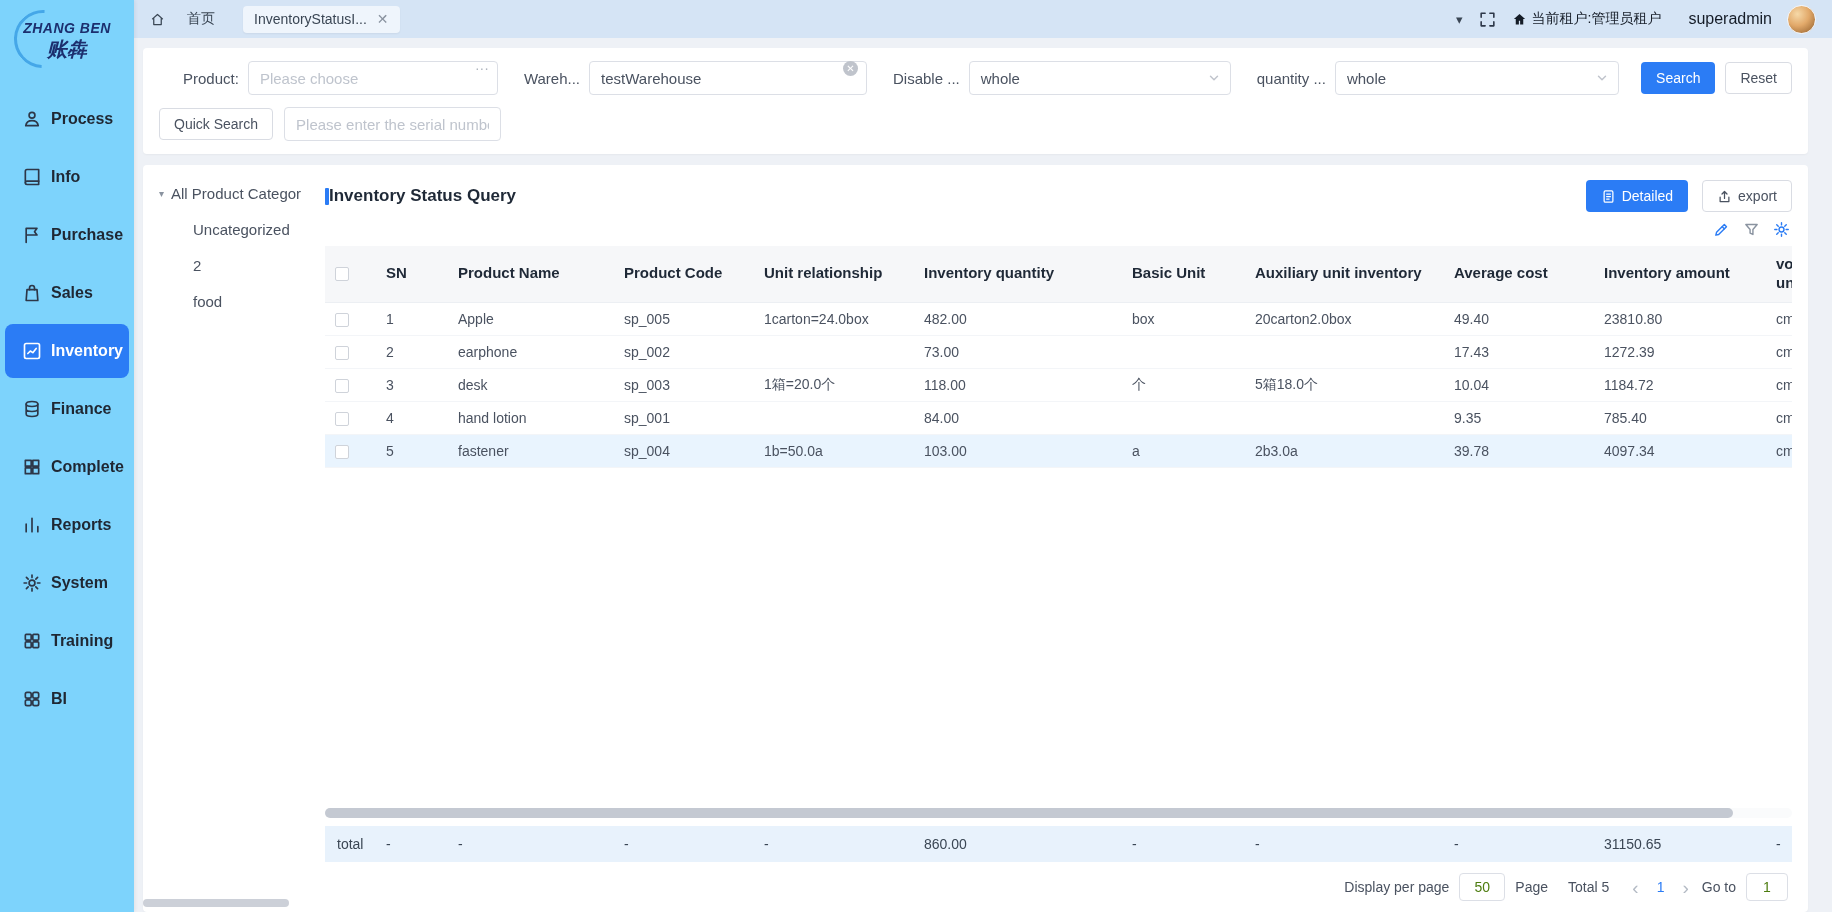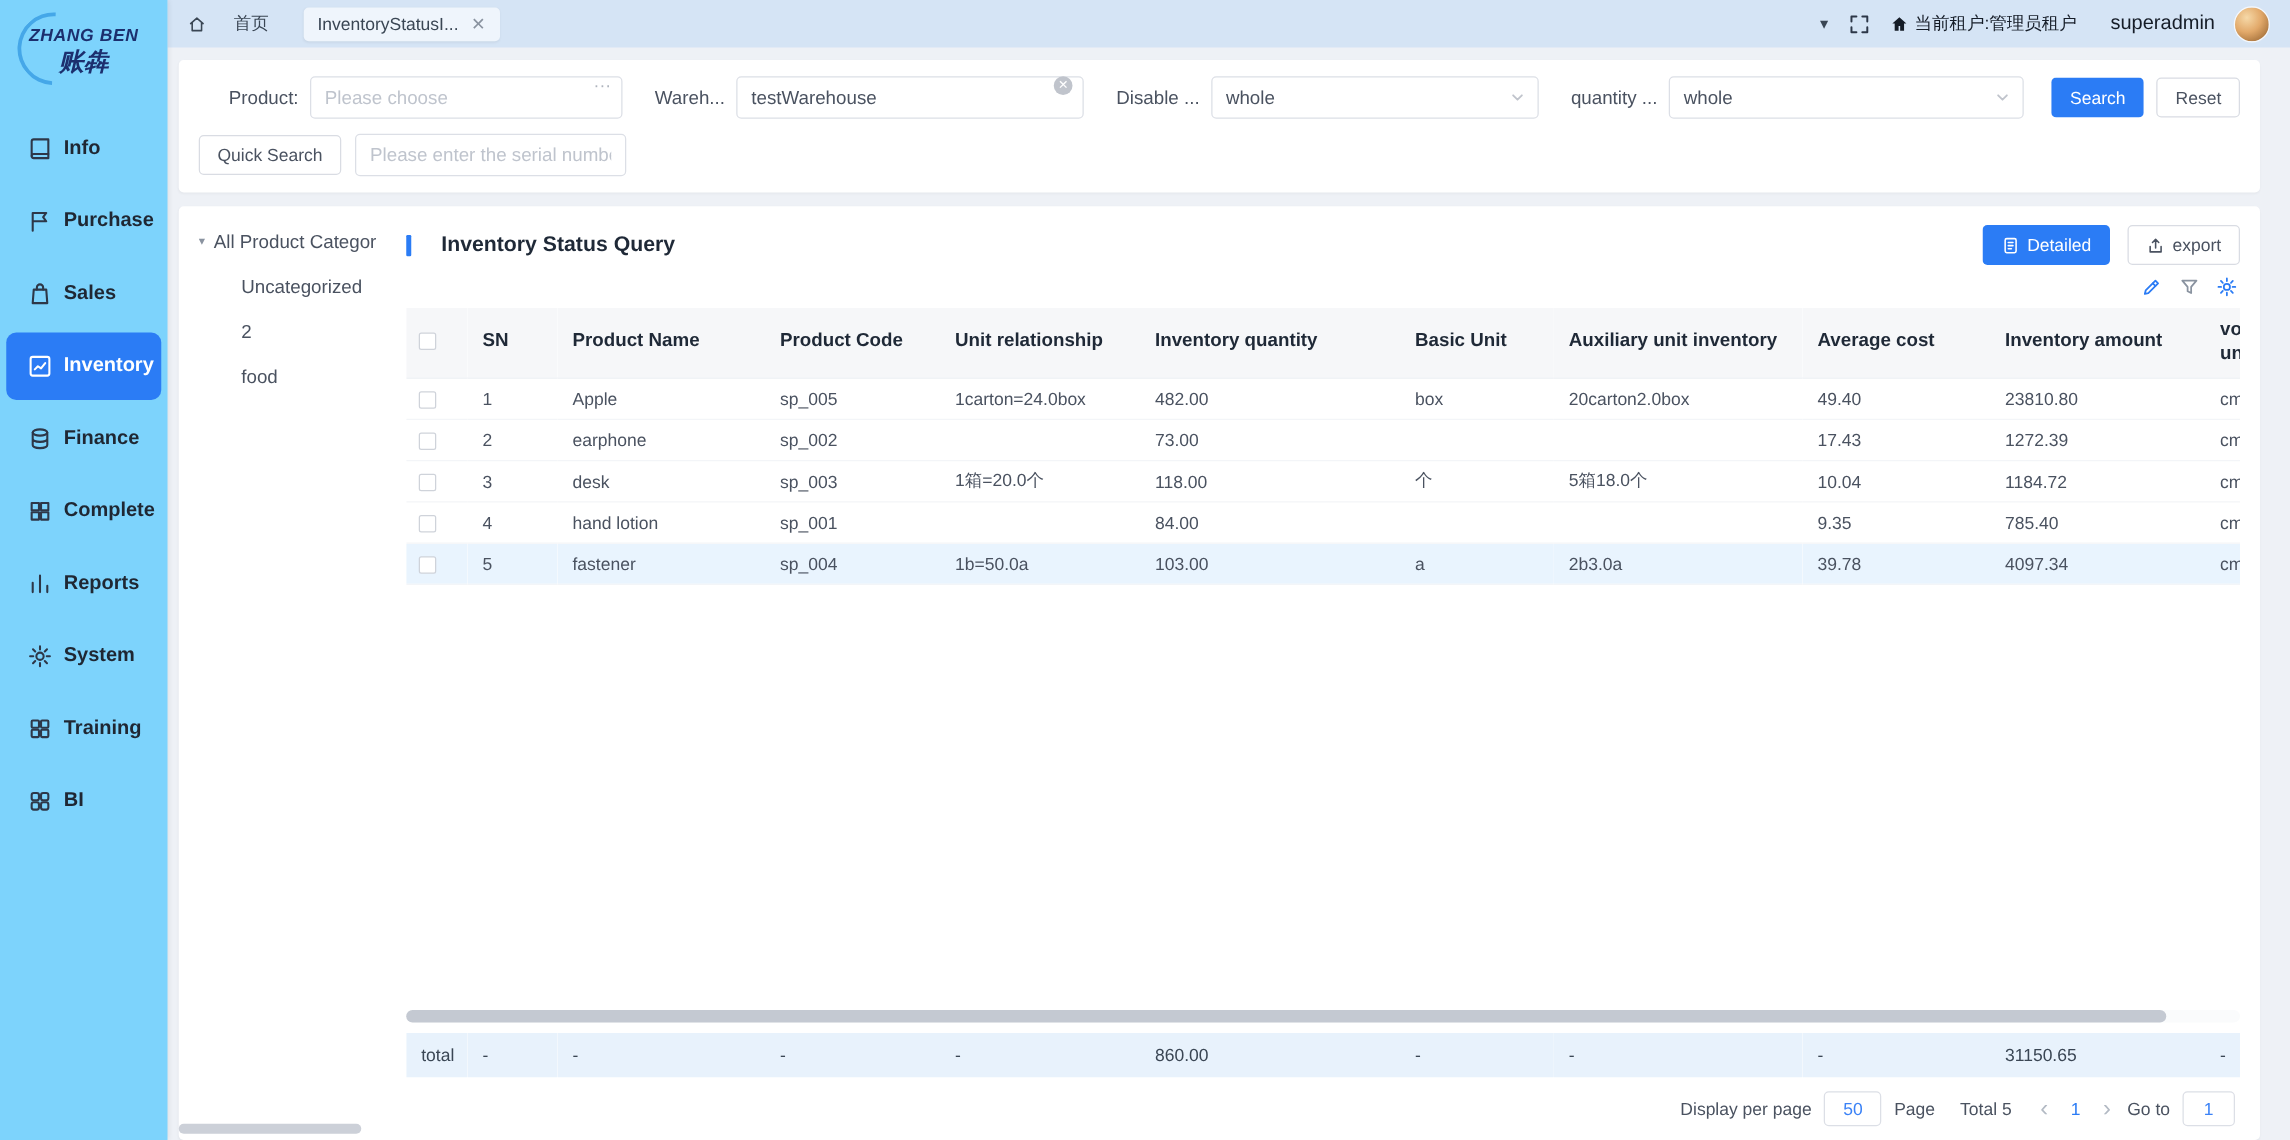--- a/index.html
+++ b/index.html
@@ -60,21 +60,21 @@
   
   .main-card{background:#fff;border-radius:4px;flex:1;display:flex;min-height:0;position:relative;box-shadow:0 1px 2px rgba(0,0,0,.04)}
   .tree{width:182px;flex-shrink:0;padding:20px 6px 6px 16px;font-size:15px;color:#4a5260}
   .tree-root{display:flex;align-items:center;gap:7px;cursor:pointer;white-space:nowrap;overflow:hidden}
   .tree-caret{color:#8a93a0;font-size:10px}
   .tree-item{padding:19px 0 0 34px;cursor:pointer;white-space:nowrap}
   .tree-scrollbar{position:absolute;left:0;bottom:5px;width:146px;height:8px;background:#ccd0d8;border-radius:4px;cursor:pointer}
 
   .table-area{flex:1;display:flex;flex-direction:column;min-width:0;padding:15px 16px 0 0}
   .panel-head{display:flex;align-items:center;flex-shrink:0}
-  .panel-title{display:flex;align-items:center;gap:24px;font-size:17px;font-weight:bold;color:#1f2937}
+  .panel-title{display:flex;align-items:center;gap:0;font-size:17px;font-weight:bold;color:#1f2937}
   .title-bar{width:4px;height:17px;background:#2b7cf5;border-radius:1px}
   .panel-actions{margin-left:auto;display:flex;gap:14px}
   .toolbar{display:flex;justify-content:flex-end;align-items:center;gap:13px;height:34px;flex-shrink:0;padding-right:2px}
   .tool-icon{width:17px;height:17px;cursor:pointer;display:flex}
   .tool-icon svg{width:100%;height:100%}
   .tool-blue{color:#2b7cf5}
   .tool-gray{color:#8a93a0}
 
   .table-wrap{overflow:hidden;flex-shrink:0}
   table{border-collapse:collapse;table-layout:fixed;width:1529px}
@@ -83,38 +83,47 @@
   tr.hl td{background:#e9f4fe}
   .c-check{padding-left:10px}
   .cb{display:inline-block;width:14px;height:14px;border:1px solid #cfd3da;border-radius:2px;background:#fff;vertical-align:middle;cursor:pointer}
   .spacer{flex:1}
   .hscroll{height:10px;background:#fafbfc;border-radius:5px;flex-shrink:0;position:relative;margin-bottom:3px}
   .hscroll-thumb{position:absolute;left:0;top:0;height:10px;width:96%;background:#c4c9d2;border-radius:5px;cursor:pointer}
   .total-wrap{overflow:hidden;flex-shrink:0;margin-top:5px}
   .total-wrap td{background:#e8f2fc;border-bottom:none;color:#3a4654;height:36px}
 
   .pagination{height:50px;display:flex;align-items:center;justify-content:flex-end;gap:10px;font-size:14px;color:#4a5260;flex-shrink:0;padding-right:4px}
-  .pg-input{width:46px;height:28px;border:1px solid #dcdfe6;border-radius:4px;text-align:center;font-size:14px;color:#3b82f6;outline:none;font-family:inherit}
+  .pg-input{width:46px;height:28px;border:1px solid #dcdfe6;border-radius:4px;text-align:center;font-size:14px;color:#4d7c0f;outline:none;font-family:inherit}
   .pg-input.sm{width:42px}
   .pg-total{margin:0 10px}
   .pg-chevron{color:#b3bac4;font-size:19px;cursor:pointer;padding:0 3px;line-height:1}
   .pg-current{color:#2b7cf5;cursor:pointer;padding:0 5px}
 </style>
 </head>
 <body>
 
 <div class="app">
 
   <aside class="sidebar">
     <div class="logo">
       <div class="logo-swoosh"></div>
       <div class="logo-zh">ZHANG BEN</div>
       <div class="logo-cn">账犇</div>
     </div>
     <nav class="nav">
+        <div class="nav-item">
+          <span class="nav-icon">
+            <svg stroke="currentColor" stroke-width="2" fill="none" stroke-linecap="round" stroke-linejoin="round" viewBox="0 0 24 24">
+              <circle cx="12" cy="7.5" r="3.5"></circle>
+              <path d="M4.5 20c.6-4 3.8-6 7.5-6s6.9 2 7.5 6z"></path>
+            </svg>
+          </span>
+          <span class="nav-label">Process</span>
+        </div>
         <div class="nav-item">
           <span class="nav-icon">
             <svg stroke="currentColor" stroke-width="2" fill="none" stroke-linecap="round" stroke-linejoin="round" viewBox="0 0 24 24">
               <path d="M4 19a2 2 0 0 1 2-2h14V3H6a2 2 0 0 0-2 2z"></path>
               <path d="M20 17v4H6a2 2 0 0 1-2-2"></path>
             </svg>
           </span>
           <span class="nav-label">Info</span>
         </div>
         <div class="nav-item">

